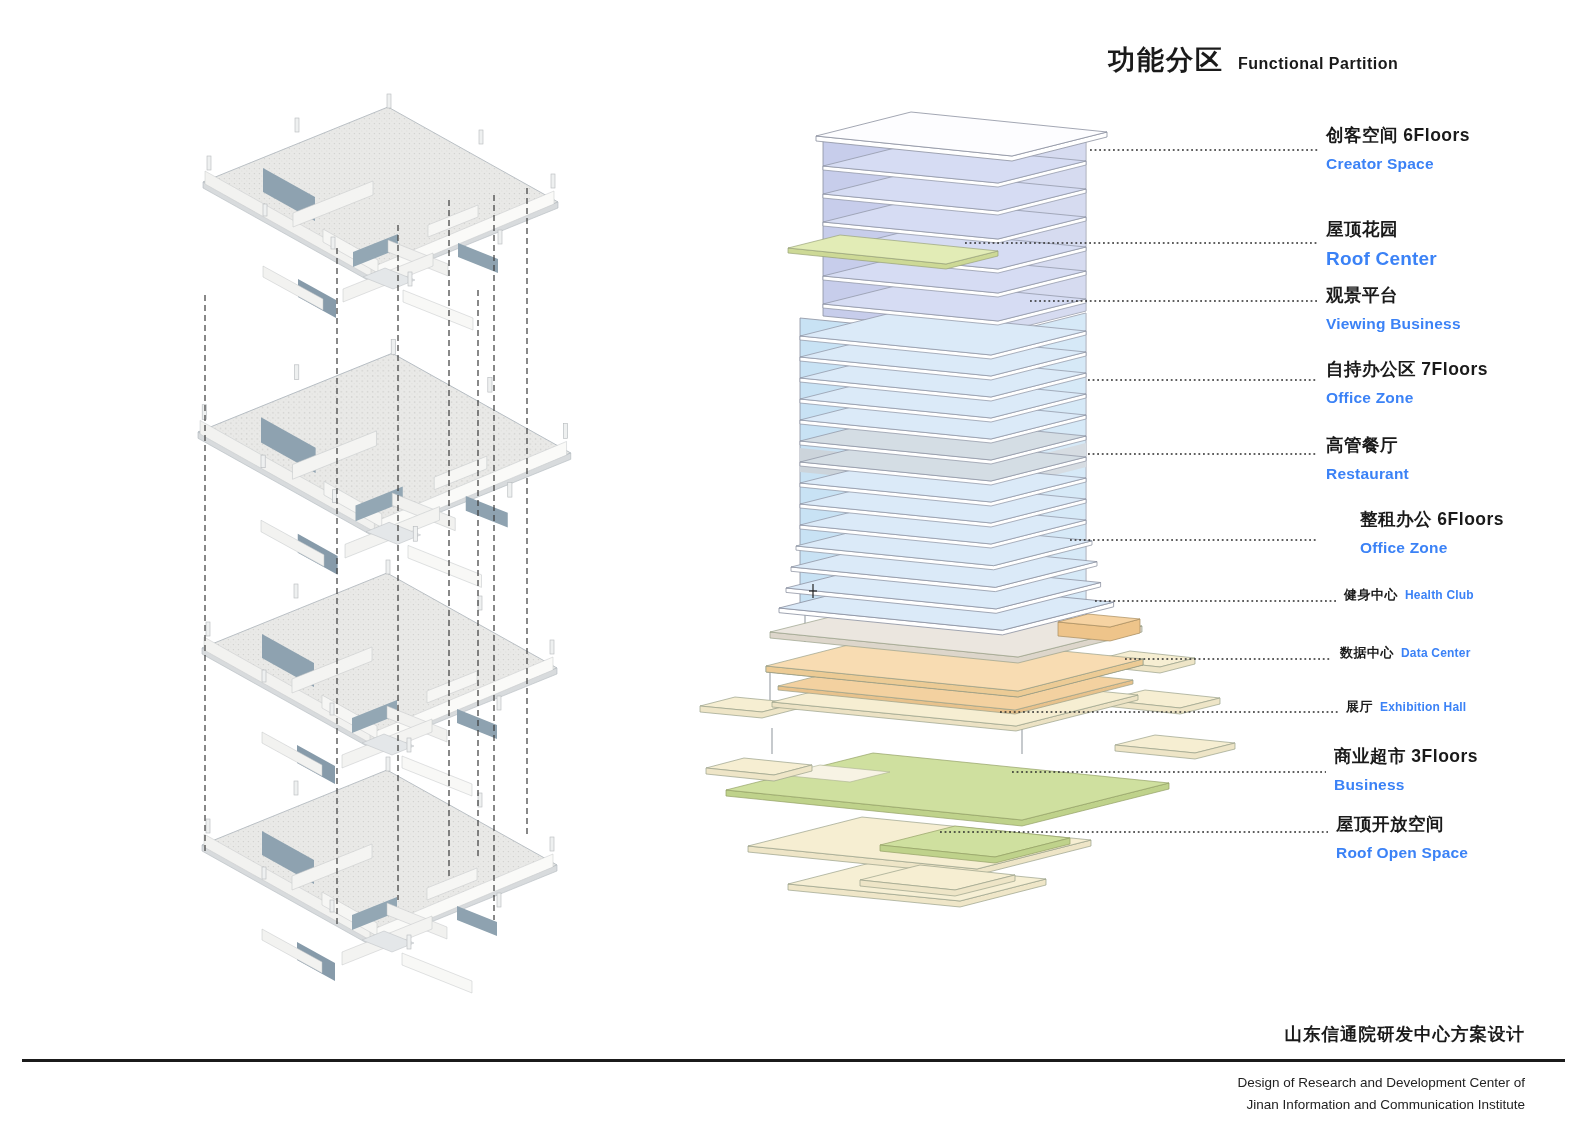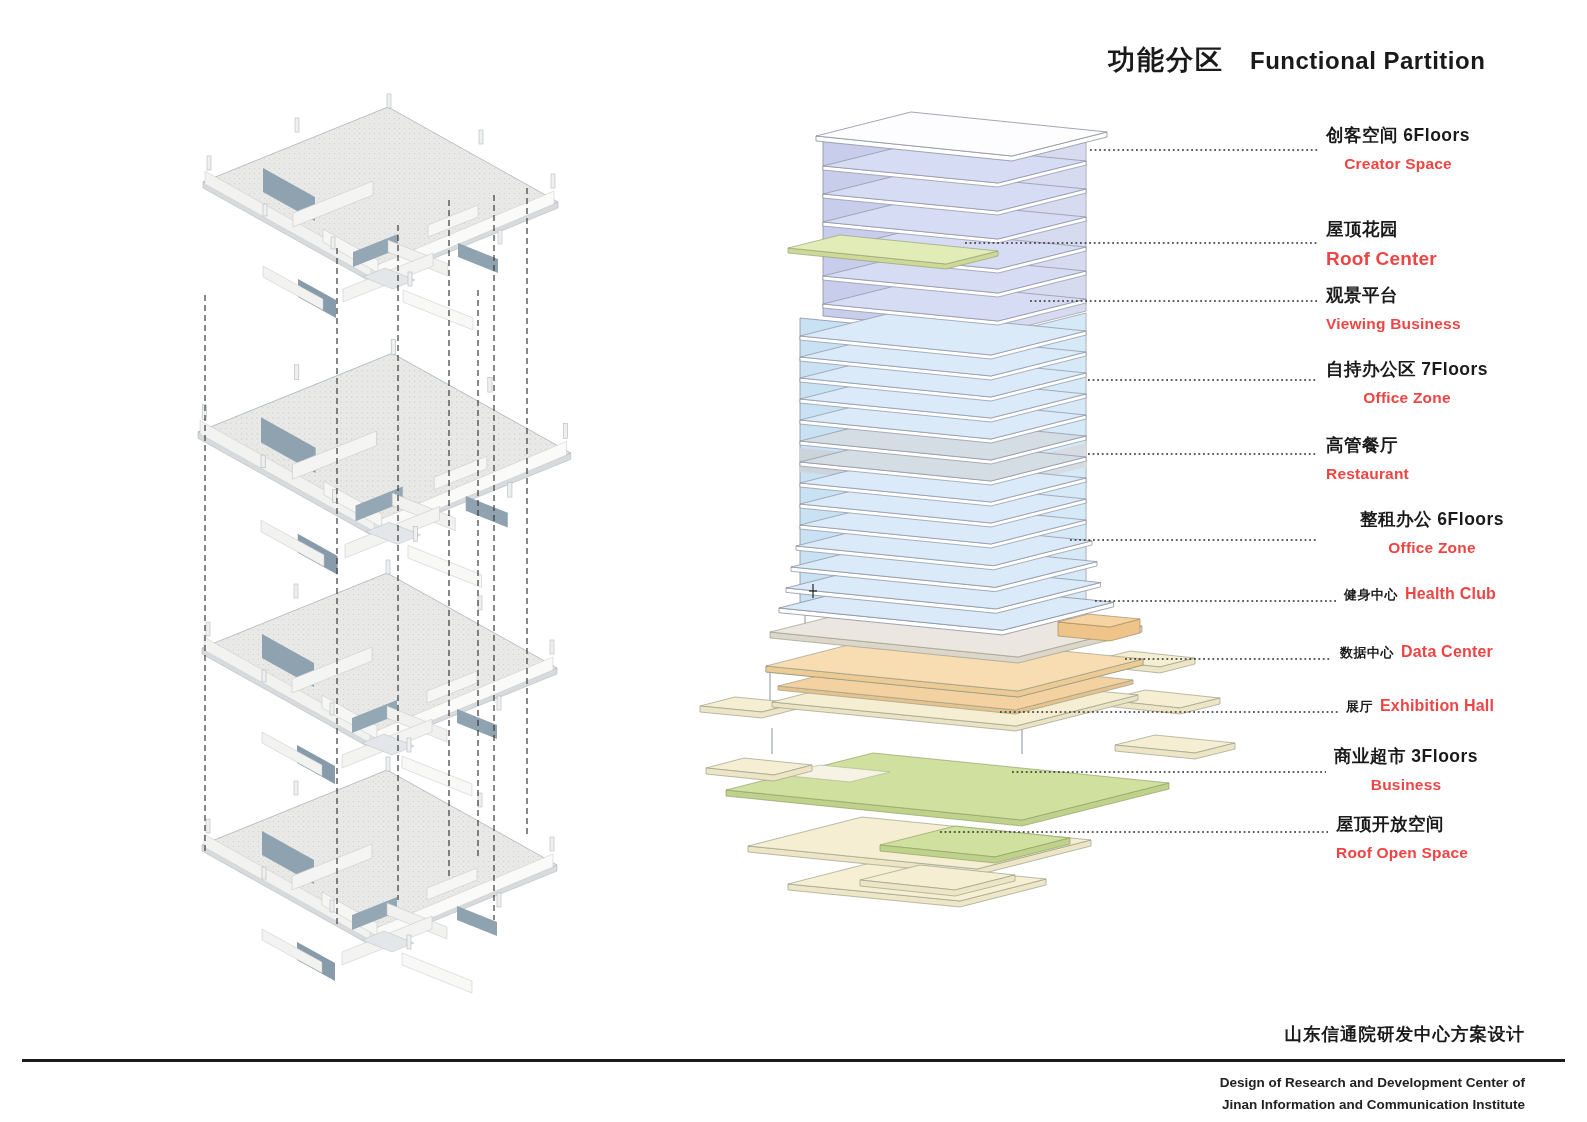--- a/index.html
+++ b/index.html
@@ -1,32 +1,32 @@
 <!DOCTYPE html>
 <html><head>
 <meta charset="utf-8">
 <style>
   html,body{margin:0;padding:0;background:#fff;}
   .page{position:relative;width:1587px;height:1122px;background:#ffffff;overflow:hidden;
         font-family:"Liberation Sans","DejaVu Sans",sans-serif;color:#1a1a1a;}
   .svgwrap{position:absolute;left:0;top:0;width:1587px;height:1122px;}
   .title{position:absolute;left:1108px;top:42px;white-space:nowrap;}
   .title .cn{font-size:27px;font-weight:700;letter-spacing:2px;}
-  .title .en{font-size:24px;font-weight:700;margin-left:26px;letter-spacing:0.5px;}
+  .title .en{font-size:16px;font-weight:700;margin-left:14px;letter-spacing:0.5px;}
   .lg{position:absolute;white-space:nowrap;line-height:1.1;}
   .lg .cn{font-size:17.5px;font-weight:700;letter-spacing:0.5px;}
-  .lg .en{display:block;font-size:15.5px;font-weight:700;color:#ef4444;margin-top:10px;letter-spacing:0.2px;text-align:center;}
+  .lg .en{display:block;font-size:15.5px;font-weight:700;color:#3b82f6;margin-top:10px;letter-spacing:0.2px;}
   .lg .en.big{font-size:19px;font-weight:800;}
-  .lg.inline .en{display:inline;margin:0 0 0 7px;font-size:16px;}
+  .lg.inline .en{display:inline;margin:0 0 0 7px;font-size:12px;}
   .lg.inline .cn{font-size:13px;}
   .para{position:absolute;left:110px;top:948px;width:1392px;font-size:17.5px;font-weight:700;
         line-height:33px;text-align:justify;color:#111;}
   .proj{position:absolute;right:62px;top:1022px;font-size:17.5px;font-weight:700;letter-spacing:1px;}
   .rule{position:absolute;left:22px;top:1059px;width:1543px;height:3px;background:#1b1b1b;}
-  .foot{position:absolute;right:62px;top:1072px;text-align:right;font-size:13.5px;font-weight:700;
+  .foot{position:absolute;right:62px;top:1072px;text-align:right;font-size:13.5px;font-weight:400;
         color:#222;line-height:22px;}
 </style>
 </head>
 <body>
 
 <div class="page">
 
   <svg class="svgwrap" viewBox="0 0 1587 1122">
     <defs>
       <pattern id="st" width="5" height="5" patternUnits="userSpaceOnUse">

